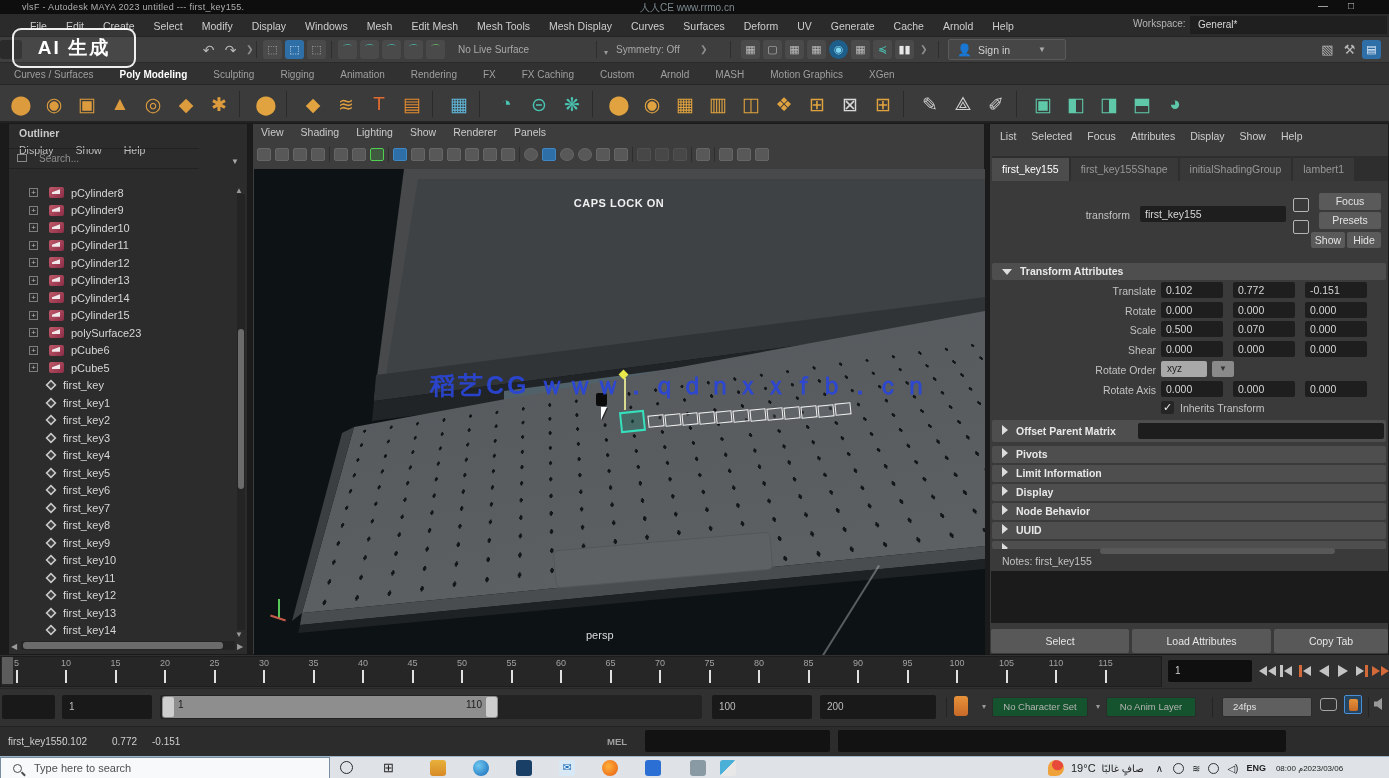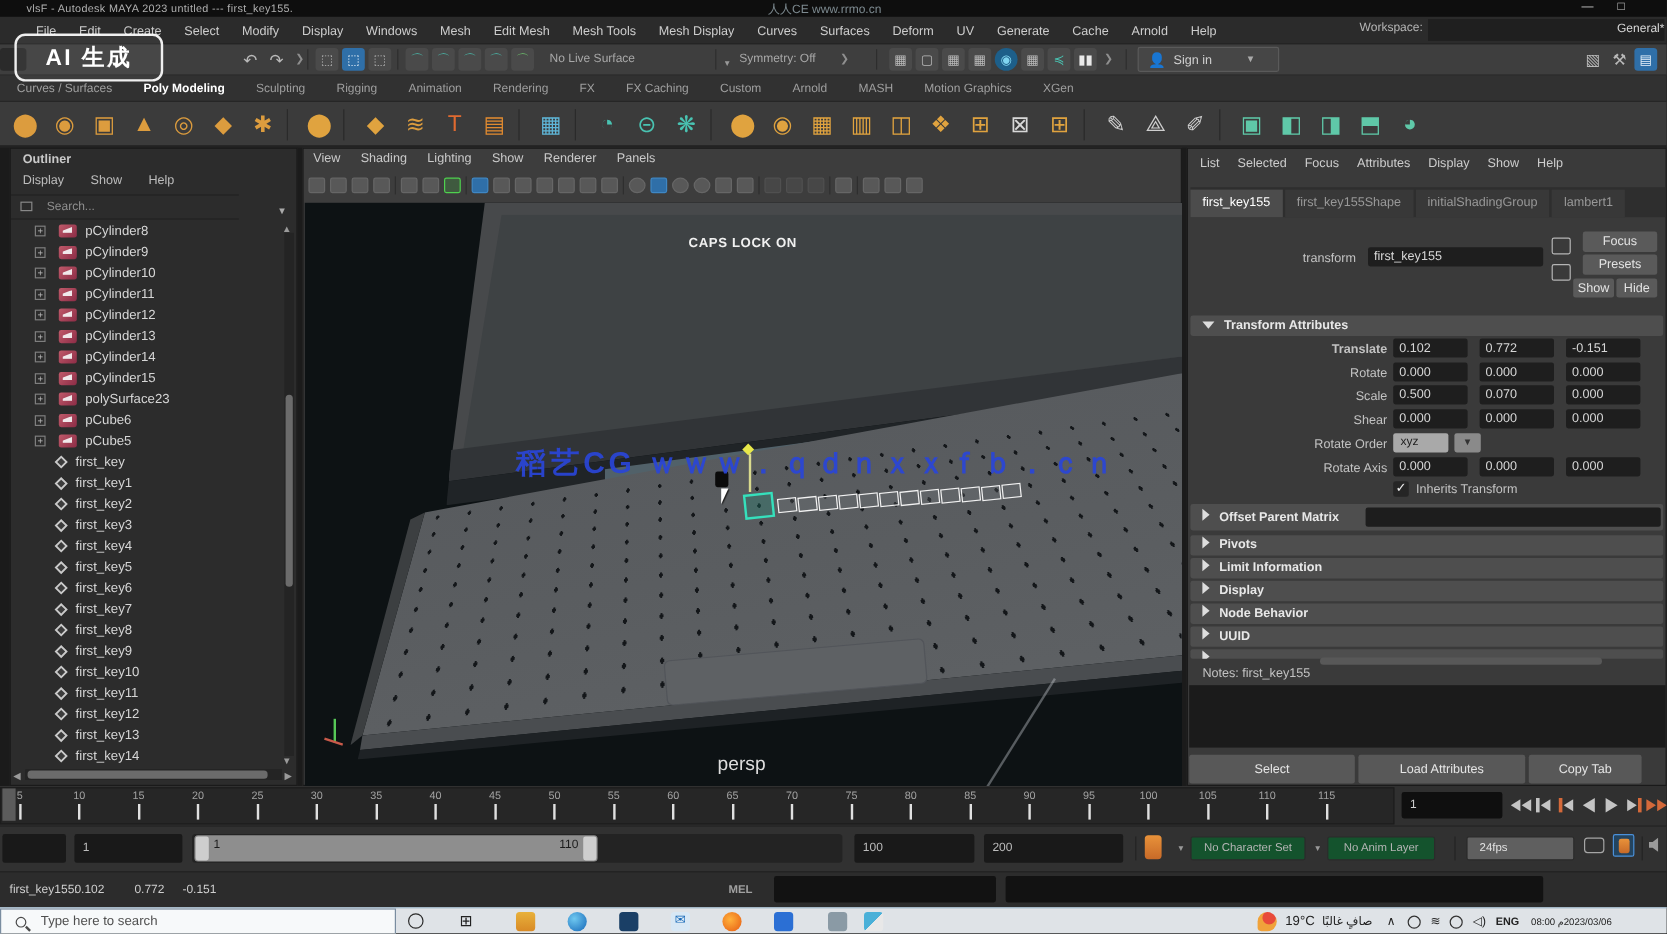--- a/index.html
+++ b/index.html
@@ -9,21 +9,21 @@
 
 #titlebar{left:0;top:0;width:1389px;height:14px;background:#0e0e0e;color:#b0b0b0;font-size:9px;}
 #titlebar .t{position:absolute;left:22px;top:2px;letter-spacing:.3px;}
 #titlebar .wm{position:absolute;left:640px;top:1px;color:#7d8a90;font-size:10px;}
 #titlebar .winbtn{position:absolute;top:0;color:#c8c8c8;font-size:10px;}
 
 #menubar{left:0;top:14px;width:1389px;height:23px;background:#2b2b2b;border-bottom:1px solid #242424;}
 #menubar .menus{position:absolute;left:30px;top:0;height:23px;display:flex;align-items:center;gap:19px;}
 #menubar .mi{color:#cdcdcd;font-size:10.5px;white-space:nowrap;}
 #menubar .ws{position:absolute;left:1133px;top:4px;color:#b5b5b5;font-size:10px;}
-#menubar .wsv{position:absolute;left:1190px;top:2px;width:197px;height:18px;background:#1f1f1f;color:#d8d8d8;font-size:10px;line-height:18px;padding-left:8px;text-align:right;}
+#menubar .wsv{position:absolute;left:1190px;top:2px;width:197px;height:18px;background:#1f1f1f;color:#d8d8d8;font-size:10px;line-height:18px;padding-left:8px;}
 
 #statusbar{left:0;top:37px;width:1389px;height:26px;background:#3e3e3e;border-bottom:1px solid #2a2a2a;}
 .sbi{position:absolute;top:3px;width:19px;height:19px;border-radius:3px;background:#4a4a4a;display:flex;align-items:center;justify-content:center;font-size:11px;color:#b9b9b9;}
 .sbi.blue{background:#2f6fa8;color:#e8f2fa;}
 .sbi.flat{background:transparent;}
 .sep3{position:absolute;top:4px;width:1px;height:17px;background:#2d2d2d;}
 .chv{position:absolute;top:7px;color:#8f8f8f;font-size:9px;}
 .sbtext{position:absolute;top:7px;color:#a8a8a8;font-size:10px;}
 #signin{position:absolute;left:948px;top:2px;width:118px;height:21px;background:#464646;border:1px solid #5a5a5a;border-radius:2px;color:#d0d0d0;font-size:10.5px;display:flex;align-items:center;}
 
@@ -35,21 +35,21 @@
 #shelficons{left:0;top:85px;width:1389px;height:38px;background:#3b3b3b;border-bottom:2px solid #222;}
 #shelficons .irow{position:absolute;left:6px;top:2px;height:34px;display:flex;align-items:center;gap:3px;}
 .shf{width:30px;height:30px;display:flex;align-items:center;justify-content:center;font-size:19px;flex:none;}
 .shf.sep{width:7px;height:26px;border-left:1px solid #2a2a2a;margin:0 2px;}
 
 #main{left:0;top:123px;width:1389px;height:532px;background:#1b1b1b;}
 
 #outliner{position:absolute;left:8px;top:0;width:240px;height:532px;background:#2c2c2c;border:1px solid #1a1a1a;}
 #outliner .ptitle{position:absolute;left:10px;top:3px;color:#c9c9c9;font-size:10.5px;font-weight:bold;}
 #outliner .omenus{position:absolute;left:10px;top:20px;display:flex;gap:22px;color:#bdbdbd;font-size:10.5px;}
-#outliner .srow{position:absolute;left:0;top:38px;width:190px;height:21px;border-top:1px solid #222;border-bottom:1px solid #222;}
+#outliner .srow{position:absolute;left:0;top:24px;width:190px;height:21px;border-top:1px solid #222;border-bottom:1px solid #222;}
 #outliner .stext{position:absolute;left:30px;top:4px;color:#8f8f8f;font-size:10px;}
 #outliner .sdd{position:absolute;left:222px;top:8px;color:#aaa;font-size:8px;}
 #olist{position:absolute;left:2px;top:60px;width:222px;height:456px;overflow:hidden;}
 .oitem{height:17.5px;display:flex;align-items:center;}
 .oitem .plus{width:9px;height:9px;border:1px solid #7e7e7e;color:#bbb;font-size:8px;line-height:7px;text-align:center;margin-left:18px;flex:none;}
 .oitem .oic{width:15px;height:11px;margin-left:11px;flex:none;position:relative;}
 .oitem.mesh .oic{background:linear-gradient(135deg,#c05a6a 0%,#8c2c46 100%);border-radius:2px;}
 .oitem.mesh .oic:after{content:"";position:absolute;left:3px;top:2px;width:8px;height:5px;background:#f0e8ea;clip-path:polygon(0 60%,100% 0,100% 100%,0 100%);}
 .oitem.loc .plus{visibility:hidden;}
 .oitem.loc .oic{width:10px;height:10px;margin-left:8px;background:#3c3c3c;border:2px solid #c9c9c9;transform:rotate(45deg) scale(.78);}
@@ -593,21 +593,21 @@
             <span style="left: 198px; top: -2.5px;"></span>
             <span style="left: 215px; top: -3.55px;"></span>
           </div>
 
         <div style="position:absolute;left:366px;top:202px;width:7px;height:7px;background:#e8e84a;transform:rotate(45deg);"></div>
         <div style="position:absolute;left:370px;top:209px;width:1.5px;height:32px;background:#d9da8d;"></div>
 
         <div style="position:absolute;left:342px;top:224px;width:11px;height:13px;background:#0b0b0b;border-radius:2px;"></div>
         <div style="position:absolute;left:347px;top:238px;width:0;height:0;border-left:6px solid #fff;border-bottom:13px solid transparent;border-top:0;filter:drop-shadow(1px 1px 0 #222);"></div>
 
-        <div style="position:absolute;left:344px;top:460px;color:#dcdcdc;font-size:16px;">persp</div>
+        <div style="position:absolute;left:332px;top:460px;color:#dcdcdc;font-size:11px;">persp</div>
 
         <div style="position:absolute;left:24px;top:430px;width:2px;height:20px;background:#57c857;"></div>
         <div style="position:absolute;left:16px;top:448px;width:16px;height:2px;background:#c85a4a;transform:rotate(18deg);"></div>
       </div>
     </div>
 
     <div id="ae">
       <div class="amenus">
           <span>List</span>
           <span>Selected</span>
@@ -628,21 +628,21 @@
       <span style="position:absolute;left:303px;top:74px;width:16px;height:14px;border:1.5px solid #b5b5b5;border-radius:2px;"></span>
       <span style="position:absolute;left:303px;top:96px;width:16px;height:14px;border:1.5px solid #b5b5b5;border-radius:2px;"></span>
       <span class="btn" style="left:329px;top:69px;width:62px;height:17px;line-height:17px;">Focus</span>
       <span class="btn" style="left:329px;top:88px;width:62px;height:17px;line-height:17px;">Presets</span>
       <span class="btn" style="left:321px;top:108px;width:34px;height:16px;line-height:16px;">Show</span>
       <span class="btn" style="left:357px;top:108px;width:34px;height:16px;line-height:16px;">Hide</span>
       <div class="sech" style="top:139px;"><span class="tri down"></span><span>Transform Attributes</span></div>
       <div id="attrrows">
 
       <div class="arow">
-          <span class="flabel lb" style="left: 36px; top: 161px; width: 130px; font-weight: bold;">Translate</span>
+          <span class="flabel lb" style="left: 36px; top: 161px; width: 130px;">Translate</span>
           <span class="finput f0" style="left: 171px; top: 158px; width: 62px;">0.102</span>
           <span class="finput f1" style="left: 243px; top: 158px; width: 62px;">0.772</span>
           <span class="finput f2" style="left: 315px; top: 158px; width: 62px;">-0.151</span>
         </div>
           <div class="arow">
           <span class="flabel lb" style="left: 36px; top: 180.7px; width: 130px;">Rotate</span>
           <span class="finput f0" style="left: 171px; top: 177.7px; width: 62px;">0.000</span>
           <span class="finput f1" style="left: 243px; top: 177.7px; width: 62px;">0.000</span>
           <span class="finput f2" style="left: 315px; top: 177.7px; width: 62px;">0.000</span>
         </div>
@@ -678,21 +678,21 @@
           <div class="sech cs" style="top: 360px;"><span class="tri right"></span><span>Display</span></div>
           <div class="sech cs" style="top: 379px;"><span class="tri right"></span><span>Node Behavior</span></div>
           <div class="sech cs" style="top: 398px;"><span class="tri right"></span><span>UUID</span></div>
         </div>
       <div class="sech" style="top:417px;height:8px;overflow:hidden;"><span class="tri right"></span></div>
       <div style="position:absolute;left:110px;top:424px;width:235px;height:6px;background:#585858;border-radius:3px;"></div>
       <span class="flabel" style="left:12px;top:431px;text-align:left;font-size:10.5px;">Notes: first_key155</span>
       <div class="notes"></div>
       <span class="fbtn" style="left:1px;width:138px;">Select</span>
       <span class="fbtn" style="left:142px;width:139px;">Load Attributes</span>
-      <span class="fbtn" style="left:284px;width:94px;">Copy Tab</span>
+      <span class="fbtn" style="left:284px;width:114px;">Copy Tab</span>
     </div>
   </div>
 
   <div id="timeslider" class="abs">
     <div id="ruler">
         <span class="tick" style="left: 15.5px;"><span>5</span><i></i></span>
         <span class="tick" style="left: 65px;"><span>10</span><i></i></span>
         <span class="tick" style="left: 114.5px;"><span>15</span><i></i></span>
         <span class="tick" style="left: 164px;"><span>20</span><i></i></span>
         <span class="tick" style="left: 213.5px;"><span>25</span><i></i></span>

